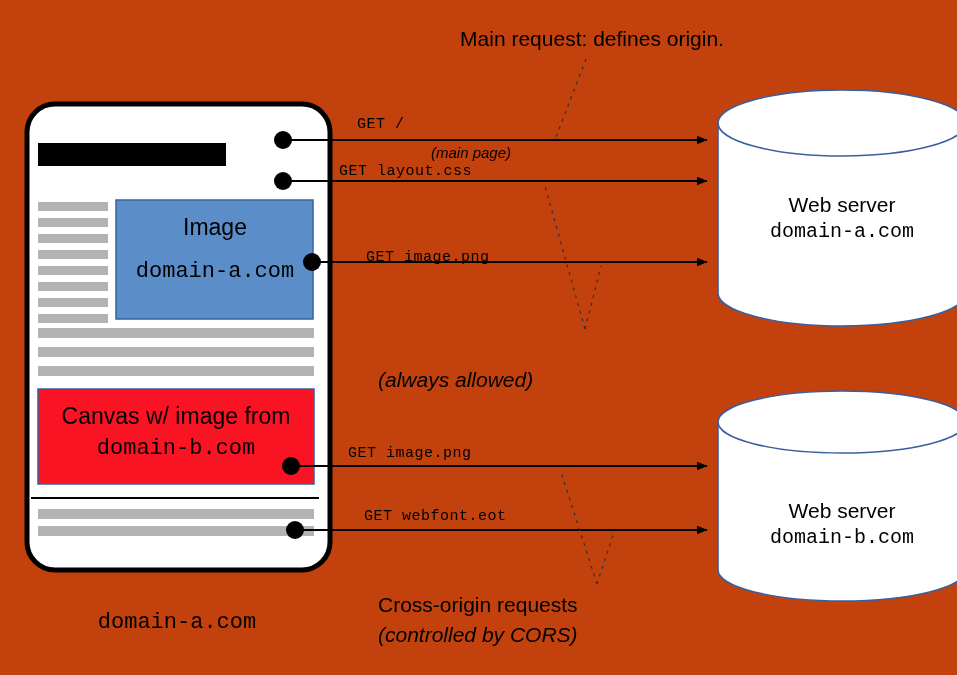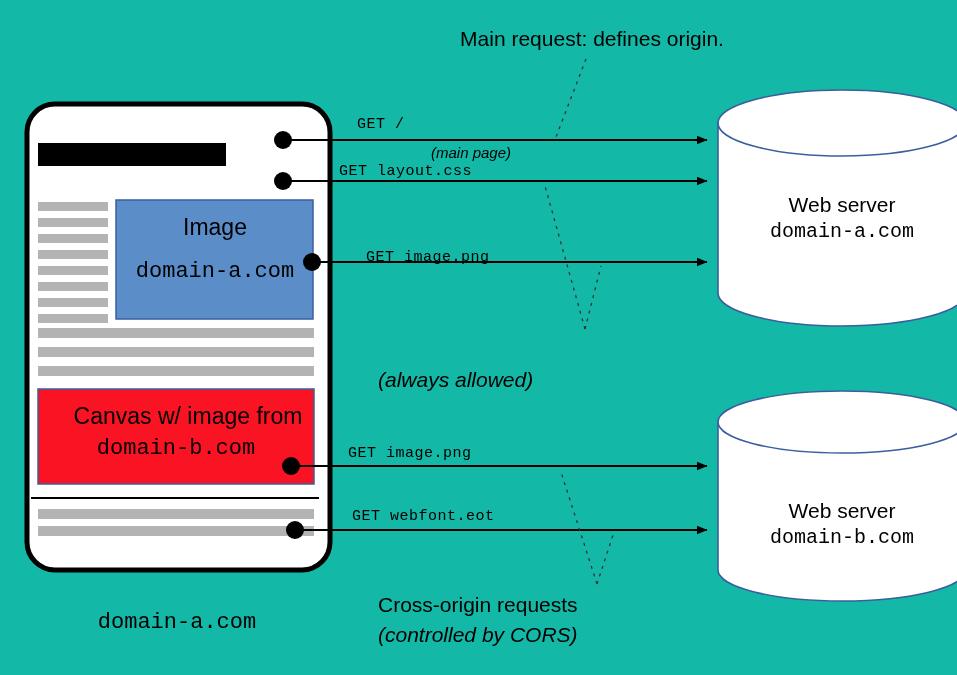--- a/index.html
+++ b/index.html
@@ -4,21 +4,21 @@
 <style>
   html, body {
     margin: 0;
     padding: 0;
     background: #ffffff;
   }
   #canvas {
     position: relative;
     width: 957px;
     height: 675px;
-    background: #14b8a6;
+    background: #c2410c;
     overflow: hidden;
     font-family: "Liberation Sans", sans-serif;
   }
   #vector {
     position: absolute;
     left: 0;
     top: 0;
     width: 957px;
     height: 675px;
   }
@@ -146,31 +146,31 @@
 
   <div class="txt mono req-label" style="left:357px; top:117px;">GET /</div>
   <div class="txt sans ital req-note" style="left:431px; top:117px;">(main page)</div>
 
   <div class="txt mono req-label" style="left:339px; top:164px;">GET layout.css</div>
 
   <div class="txt mono req-label" style="left:366px; top:250px;">GET image.png</div>
 
   <div class="txt mono req-label" style="left:348px; top:446px;">GET image.png</div>
 
-  <div class="txt mono req-label" style="left:352px; top:509px;text-align:center;">GET webfont.eot</div>
+  <div class="txt mono req-label" style="left:364px; top:509px;text-align:center;">GET webfont.eot</div>
 
   <div class="txt sans ital annot-sub" style="left:378px; top:369px;">(always allowed)</div>
 
   <div class="txt sans annot-title" style="left:378px; top:594px;">Cross-origin requests</div>
   <div class="txt sans ital annot-sub" style="left:378px; top:624px;">(controlled by CORS)</div>
 
   <div class="txt sans block-title center" style="left:215px; top:216px;">Image</div>
   <div class="txt mono block-host center" style="left:215px; top:261px;">domain-a.com</div>
 
-  <div class="txt sans block-title center" style="left:176px; top:405px;margin-left:12px;">Canvas w/ image from</div>
+  <div class="txt sans block-title center" style="left:176px; top:405px;">Canvas w/ image from</div>
   <div class="txt mono block-host center" style="left:176px; top:438px;">domain-b.com</div>
 
   <div class="txt mono doc-caption-host center" style="left:177px; top:612px;">domain-a.com</div>
 
   <div class="txt sans server-title center" style="left:842px; top:194px;">Web server</div>
   <div class="txt mono server-host center" style="left:842px; top:222px;">domain-a.com</div>
 
   <div class="txt sans server-title center" style="left:842px; top:500px;">Web server</div>
   <div class="txt mono server-host center" style="left:842px; top:528px;">domain-b.com</div>
 

